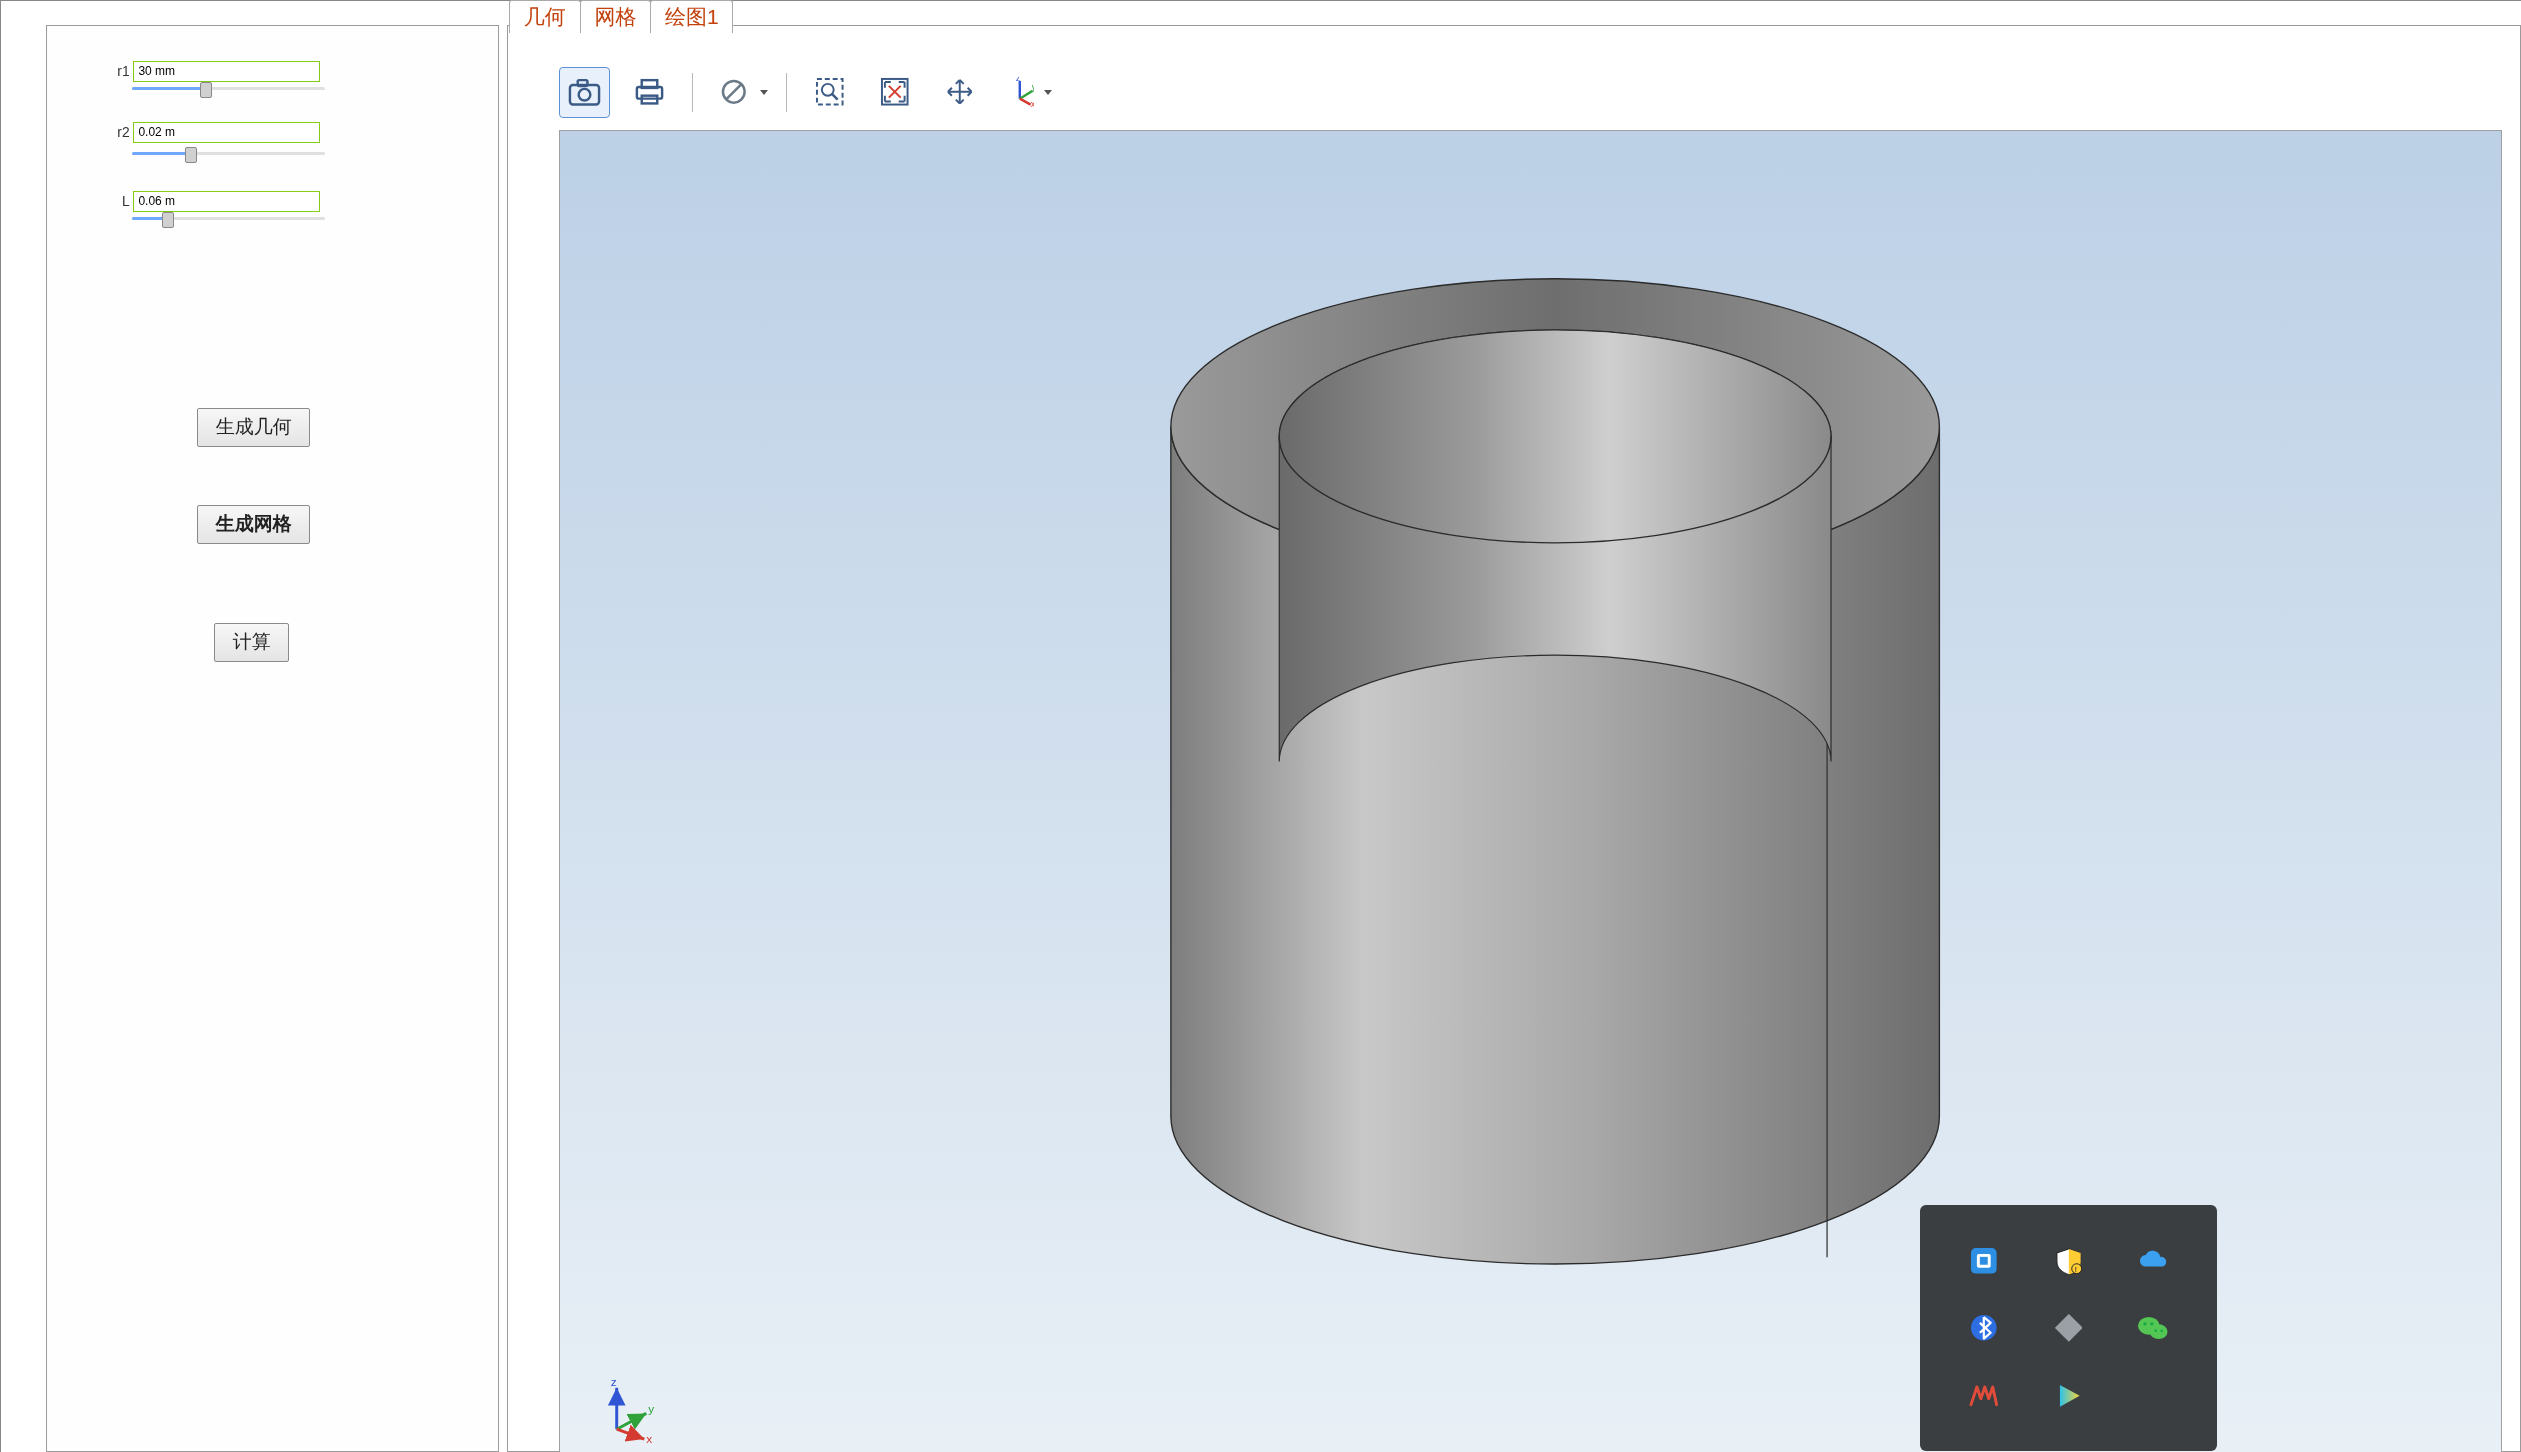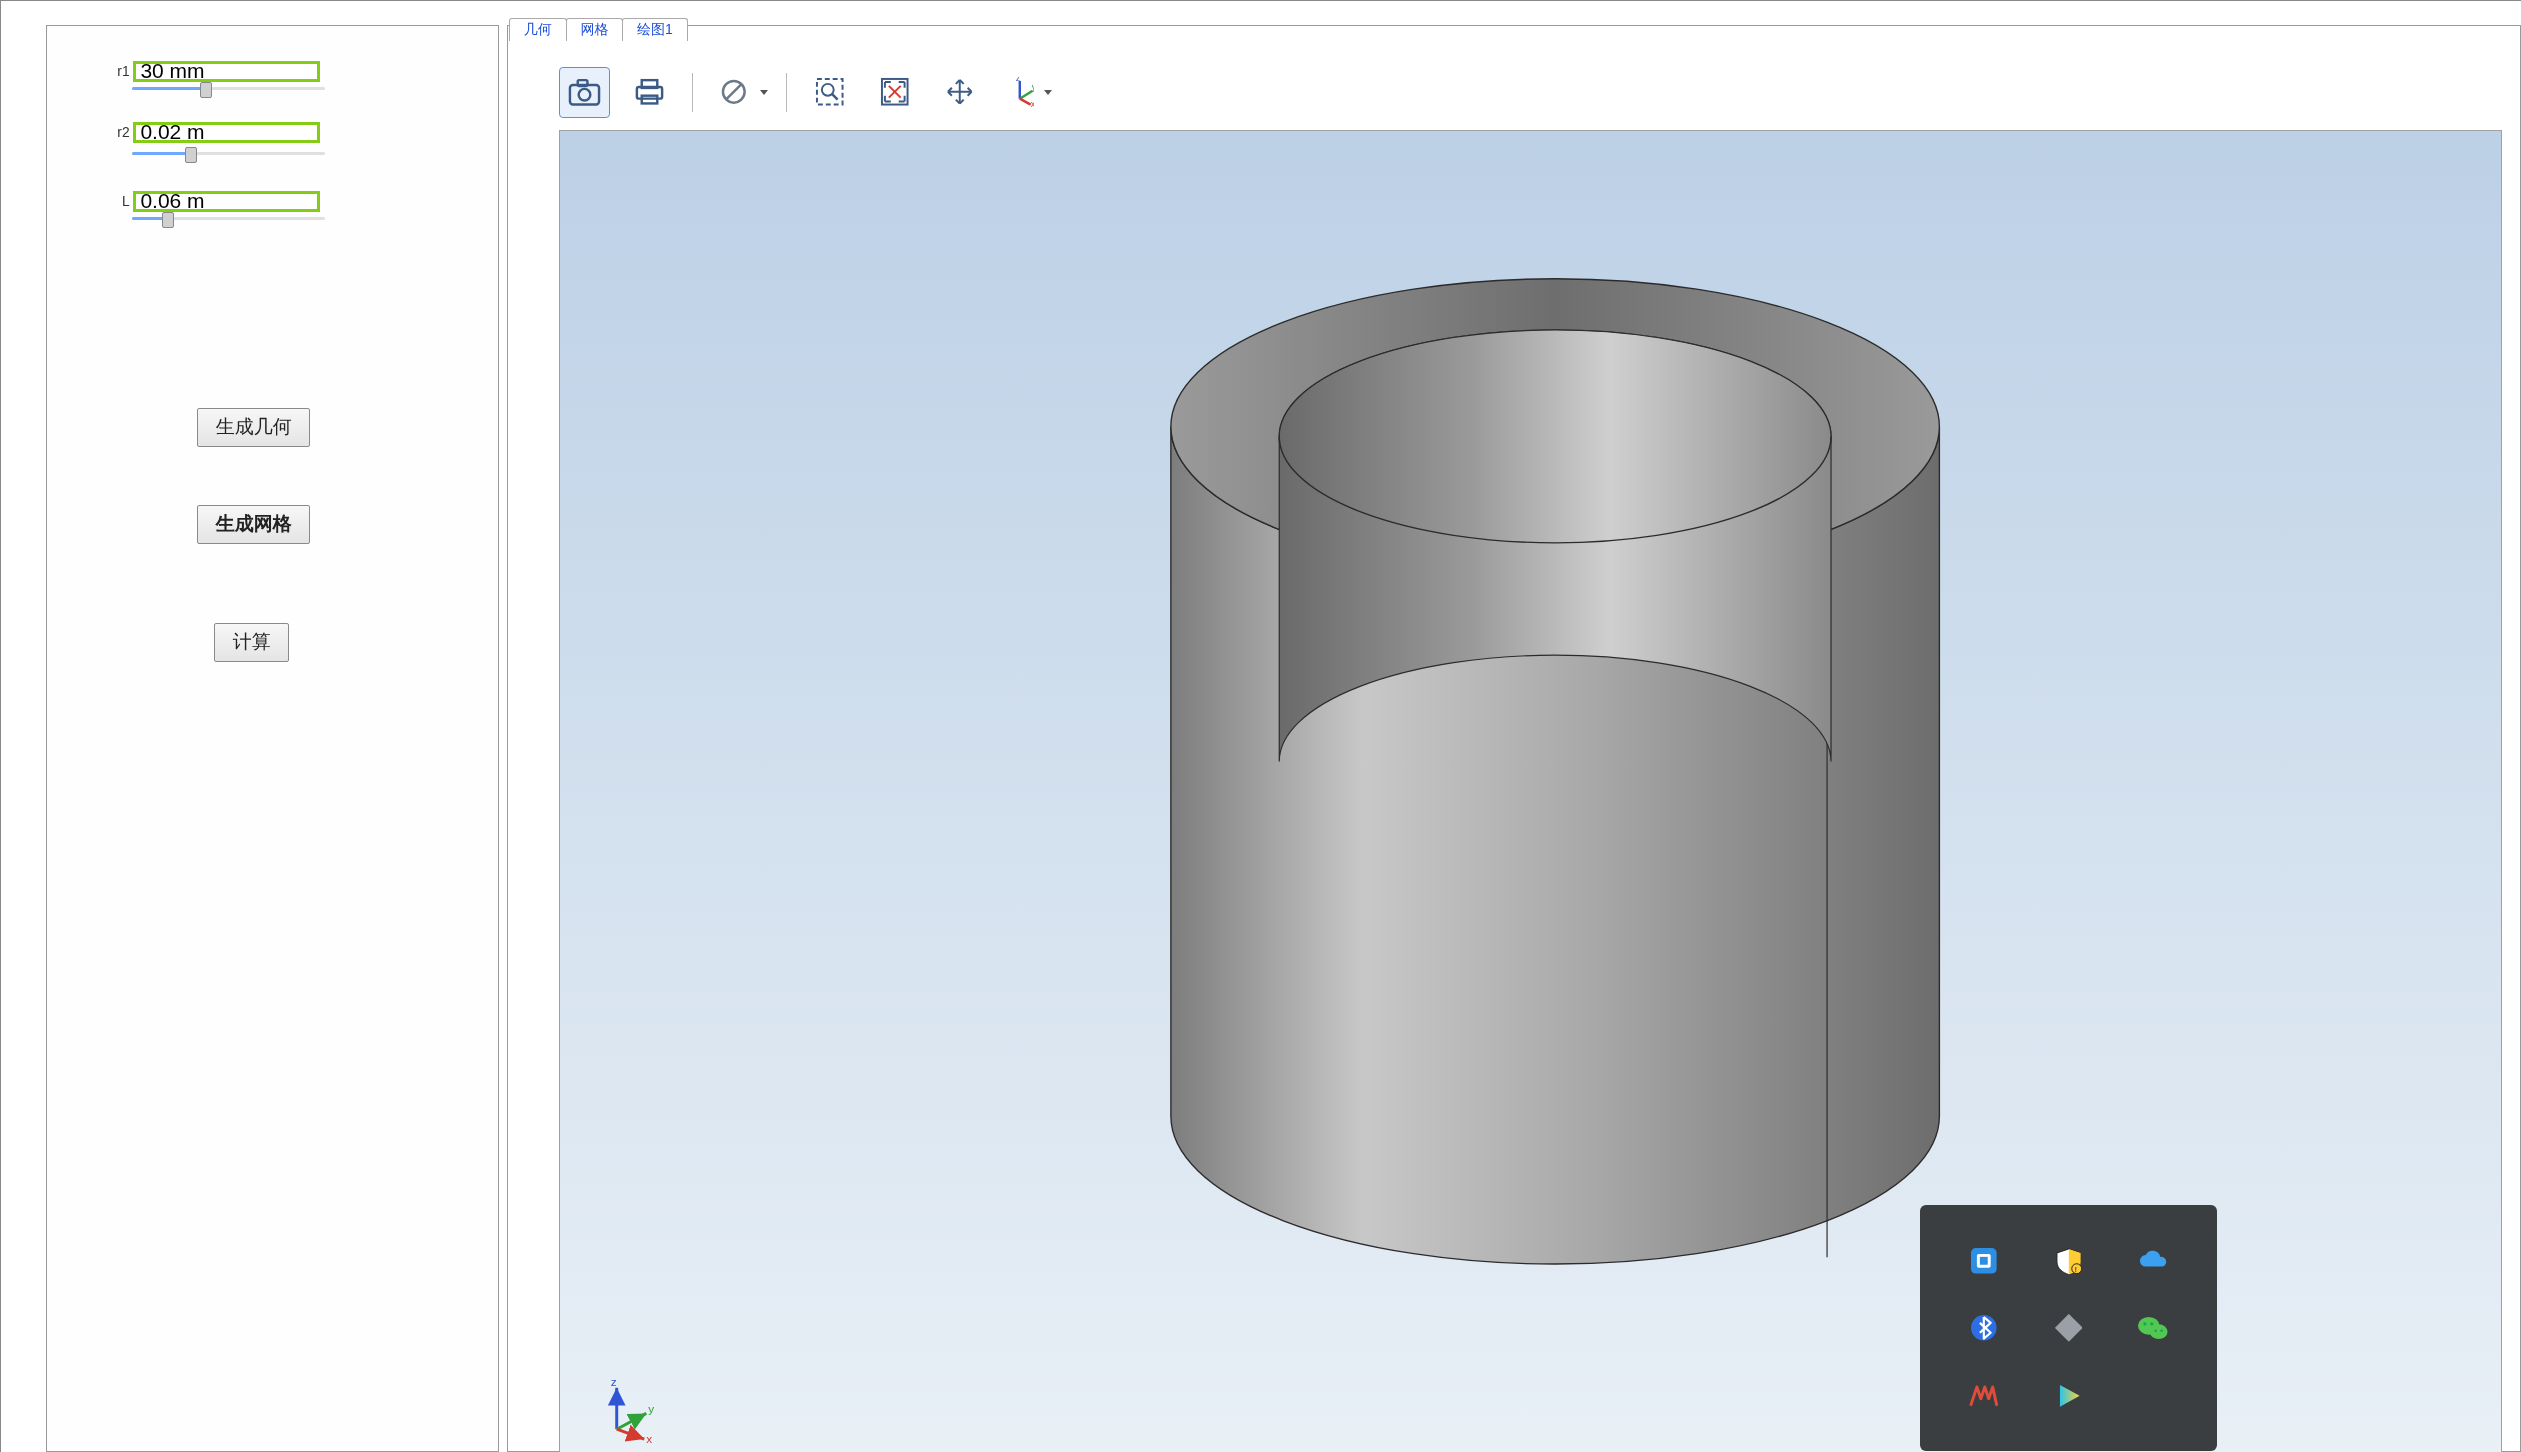--- a/index.html
+++ b/index.html
@@ -17,27 +17,27 @@
     width: 2522px;
     height: 1453px;
     box-sizing: border-box;
     border: 1px solid #888;
   }
 
   
   #tabstrip {
     position: absolute;
     left: 508px;
-    top: 16px;
+    top: 8px;
     height: 23.6px;
     display: flex;
     align-items: flex-end;
     gap: 0;
-    font-size: 14px;
-    color: #1d4ed8;
+    font-size: 21px;
+    color: #c2410c;
     z-index: 5;
   }
   .tab {
     padding: 2px 13.8px 2px 13.8px;
     border: 1px solid #aaa;
     border-bottom: none;
     background: #fff;
     margin-right: -1px;
     border-radius: 3px 3px 0 0;
     cursor: pointer;
@@ -63,22 +63,22 @@
   .param-label {
     width: 25.6px;
     font-size: 13.8px;
     color: #333;
     text-align: right;
     padding-right: 3.9px;
   }
   .param-input {
     width: 187px;
     height: 21.7px;
-    border: 3px solid #84cc16;
-    font-size: 21px;
+    border: 1px solid #84cc16;
+    font-size: 12px;
     padding: 0 3.9px;
     box-sizing: border-box;
     line-height: 19.7px;
     background: #fff;
   }
   .param-slider-track {
     position: absolute;
     left: 85px;
     width: 193px;
     height: 3.9px;

